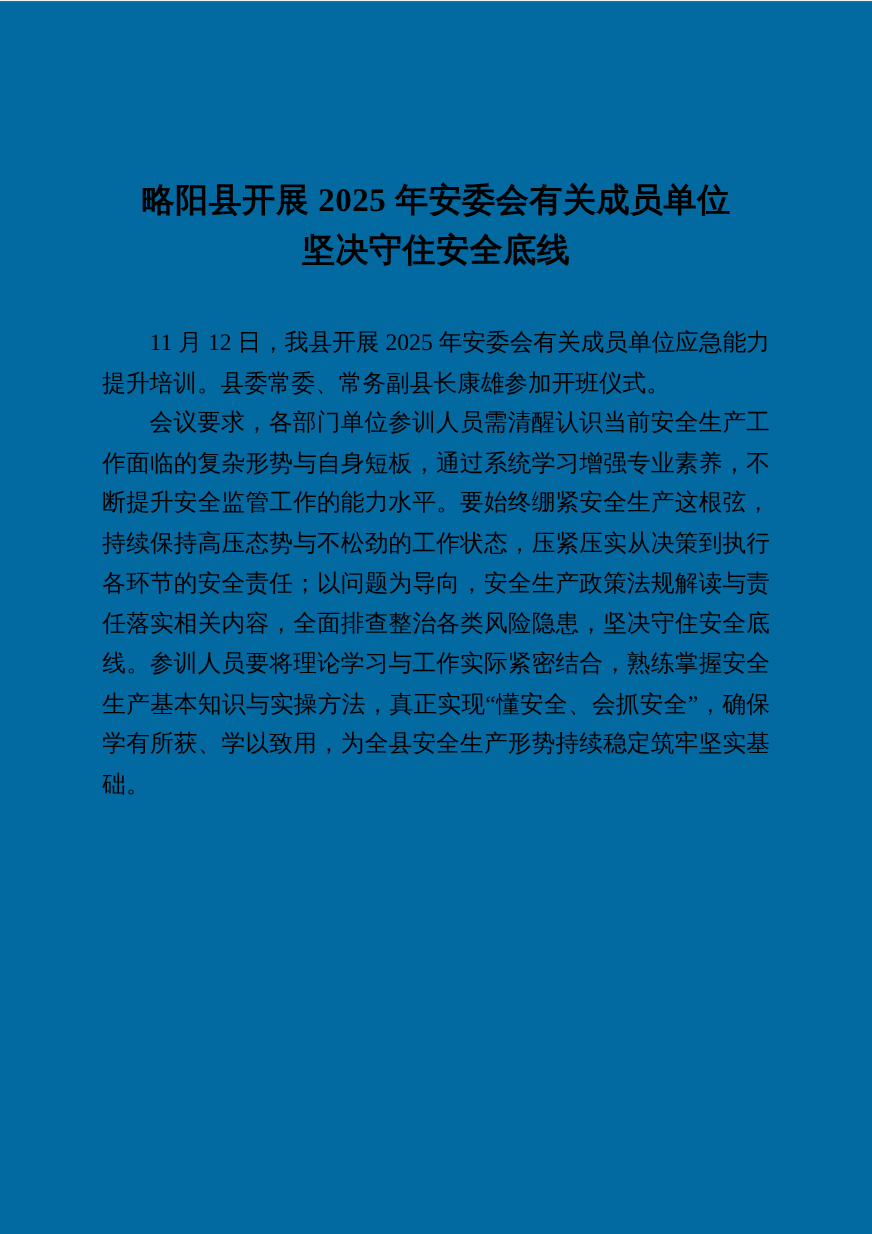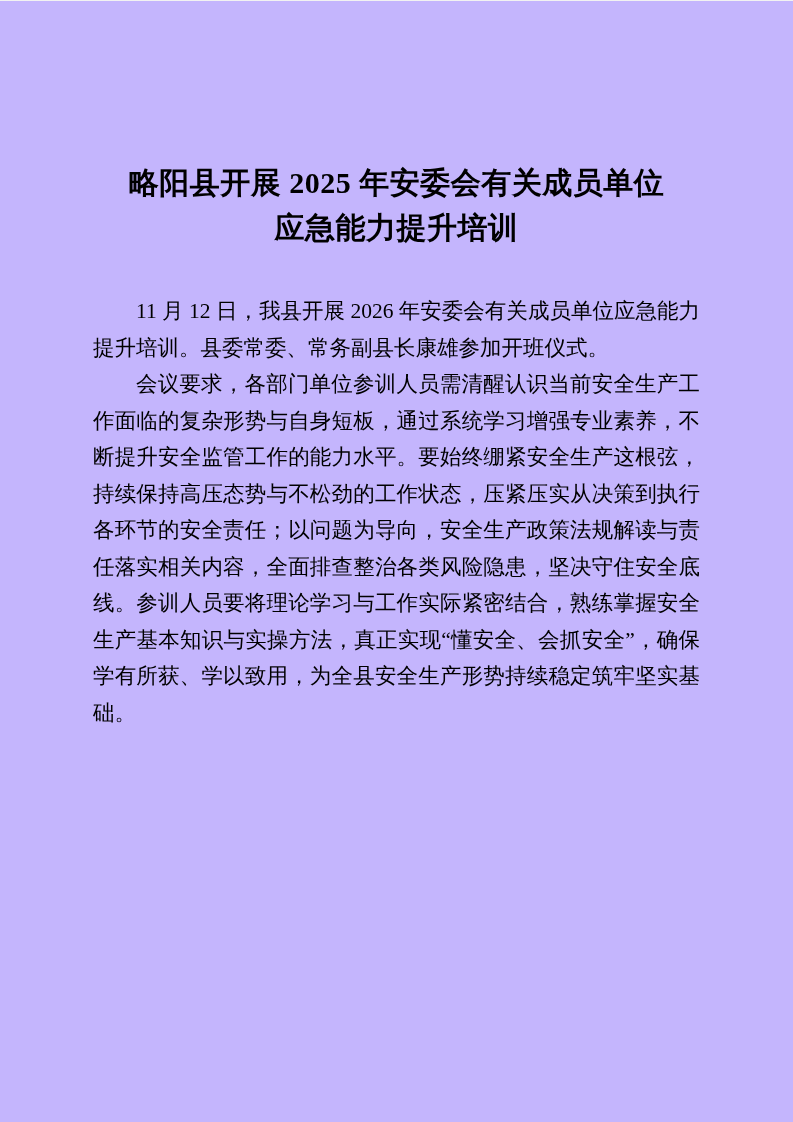--- a/index.html
+++ b/index.html
@@ -4,21 +4,21 @@
 <style>
   html, body {
     margin: 0;
     padding: 0;
     background: #ffffff;
   }
   .page {
     position: relative;
     width: 793px;
     height: 1122px;
-    background: #c4b5fd;
+    background: #0369a1;
     overflow: hidden;
     box-sizing: border-box;
     border-top: 1px solid #f2f2f2;
     font-family: "Liberation Serif", "DejaVu Serif", serif;
     color: #000000;
   }
   .content {
     box-sizing: border-box;
     padding: 159px 93px 0 93px;
   }
@@ -48,20 +48,20 @@
     color: #000000;
   }
 </style>
 </head>
 <body>
 
 <div class="page">
   <div class="content">
     <h1 class="doc-title">
       <span class="title-line">略阳县开展 2025 年安委会有关成员单位</span>
-      <span class="title-line">应急能力提升培训</span>
+      <span class="title-line">坚决守住安全底线</span>
     </h1>
     <div class="article-body">
-      <p>11 月 12 日，我县开展 2026 年安委会有关成员单位应急能力提升培训。县委常委、常务副县长康雄参加开班仪式。</p>
+      <p>11 月 12 日，我县开展 2025 年安委会有关成员单位应急能力提升培训。县委常委、常务副县长康雄参加开班仪式。</p>
       <p>会议要求，各部门单位参训人员需清醒认识当前安全生产工作面临的复杂形势与自身短板，通过系统学习增强专业素养，不断提升安全监管工作的能力水平。要始终绷紧安全生产这根弦，持续保持高压态势与不松劲的工作状态，压紧压实从决策到执行各环节的安全责任；以问题为导向，安全生产政策法规解读与责任落实相关内容，全面排查整治各类风险隐患，坚决守住安全底线。参训人员要将理论学习与工作实际紧密结合，熟练掌握安全生产基本知识与实操方法，真正实现“懂安全、会抓安全”，确保学有所获、学以致用，为全县安全生产形势持续稳定筑牢坚实基础。</p>
     </div>
   </div>
 </div>
 
 </body></html>

